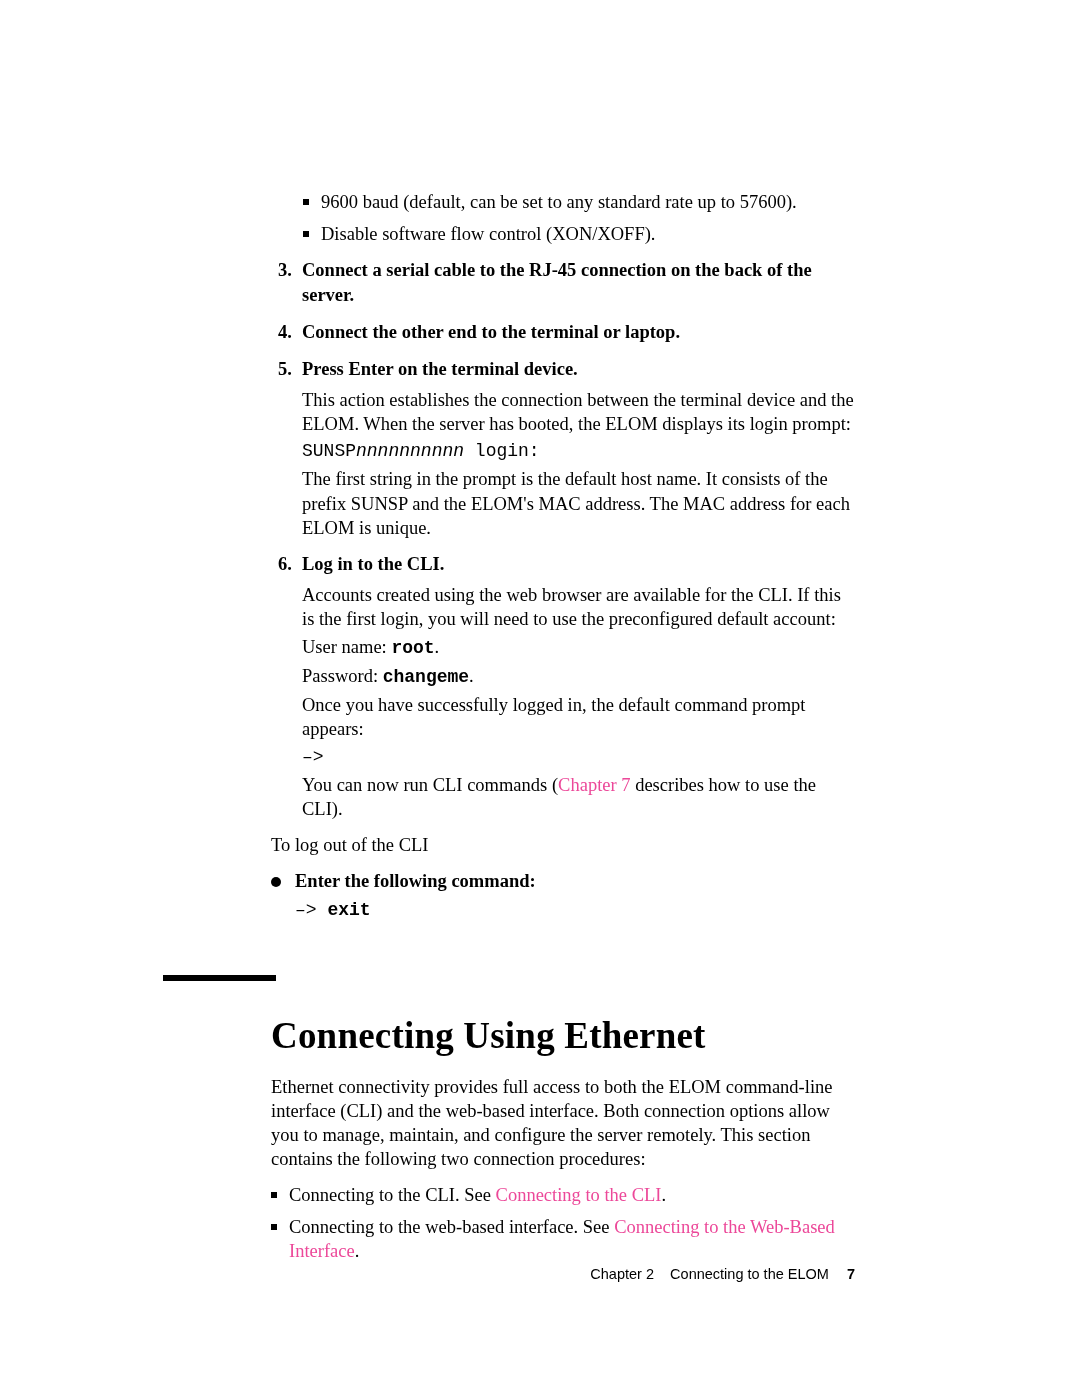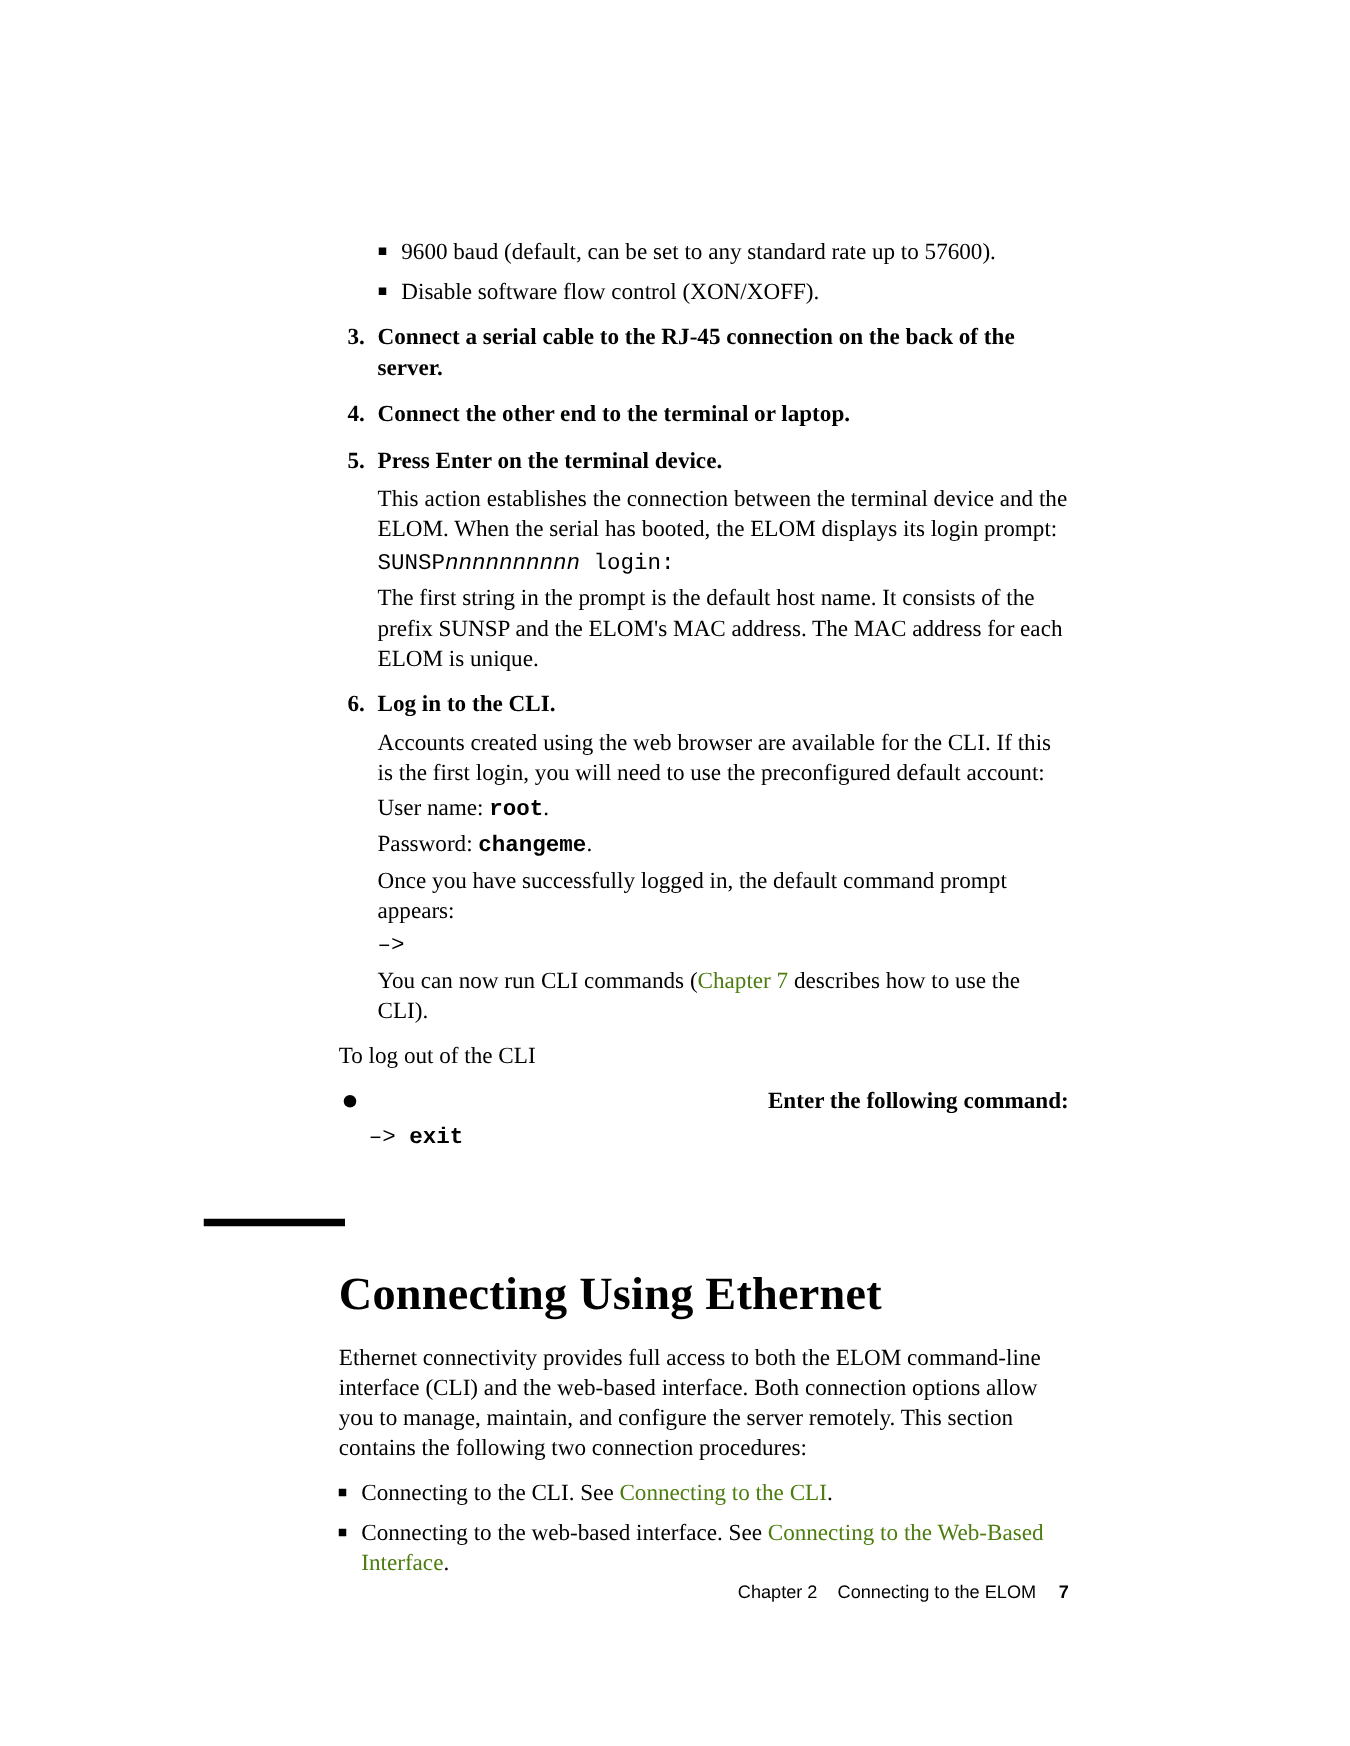--- a/index.html
+++ b/index.html
@@ -77,21 +77,21 @@
     font-size: 18.5px;
     line-height: 1.3;
     margin: 4px 0 4px 24px;
   }
   .mono {
     font-family: "Courier New", Courier, monospace;
     font-size: 18px;
   }
   .italic { font-style: italic; }
   .bold { font-weight: bold; }
-  .link { color: #4d7c0f; }
+  .link { color: #ec4899; }
   .h1 {
     font-size: 37px;
     font-weight: bold;
     margin: 55px 0 18px 108px;
     letter-spacing: 0.2px;
   }
   .rule {
     position: absolute;
     left: 163px;
     width: 113px;
@@ -112,21 +112,20 @@
     line-height: 1.3;
     margin-top: 12px;
     margin-bottom: 12px;
   }
   .enter-cmd {
     margin-left: 108px;
     display: flex;
     font-size: 18.5px;
     line-height: 1.35;
     margin-top: 6px;
-    text-align: right;
   }
   .enter-cmd .bullet-col { flex: 0 0 24px; }
   .enter-cmd .txt { flex: 1; font-weight: bold; }
   .exit-line {
     margin-left: 132px;
     font-size: 18px;
     margin-top: 6px;
   }
   .footer {
     position: absolute;
@@ -167,21 +166,21 @@
 
       <div class="num-step">
         <div class="num">4.</div>
         <div class="txt">Connect the other end to the terminal or laptop.</div>
       </div>
 
       <div class="num-step">
         <div class="num">5.</div>
         <div class="txt">Press Enter on the terminal device.</div>
       </div>
-      <div class="body-para">This action establishes the connection between the terminal device and the ELOM. When the serial has booted, the ELOM displays its login prompt:</div>
+      <div class="body-para">This action establishes the connection between the terminal device and the ELOM. When the server has booted, the ELOM displays its login prompt:</div>
       <div class="body-para mono">
         <span>SUNSP</span><span class="italic">nnnnnnnnnn</span><span> login:</span>
       </div>
       <div class="body-para">The first string in the prompt is the default host name. It consists of the prefix SUNSP and the ELOM's MAC address. The MAC address for each ELOM is unique.</div>
 
       <div class="num-step">
         <div class="num">6.</div>
         <div class="txt">Log in to the CLI.</div>
       </div>
       <div class="body-para">Accounts created using the web browser are available for the CLI. If this is the first login, you will need to use the preconfigured default account:</div>

